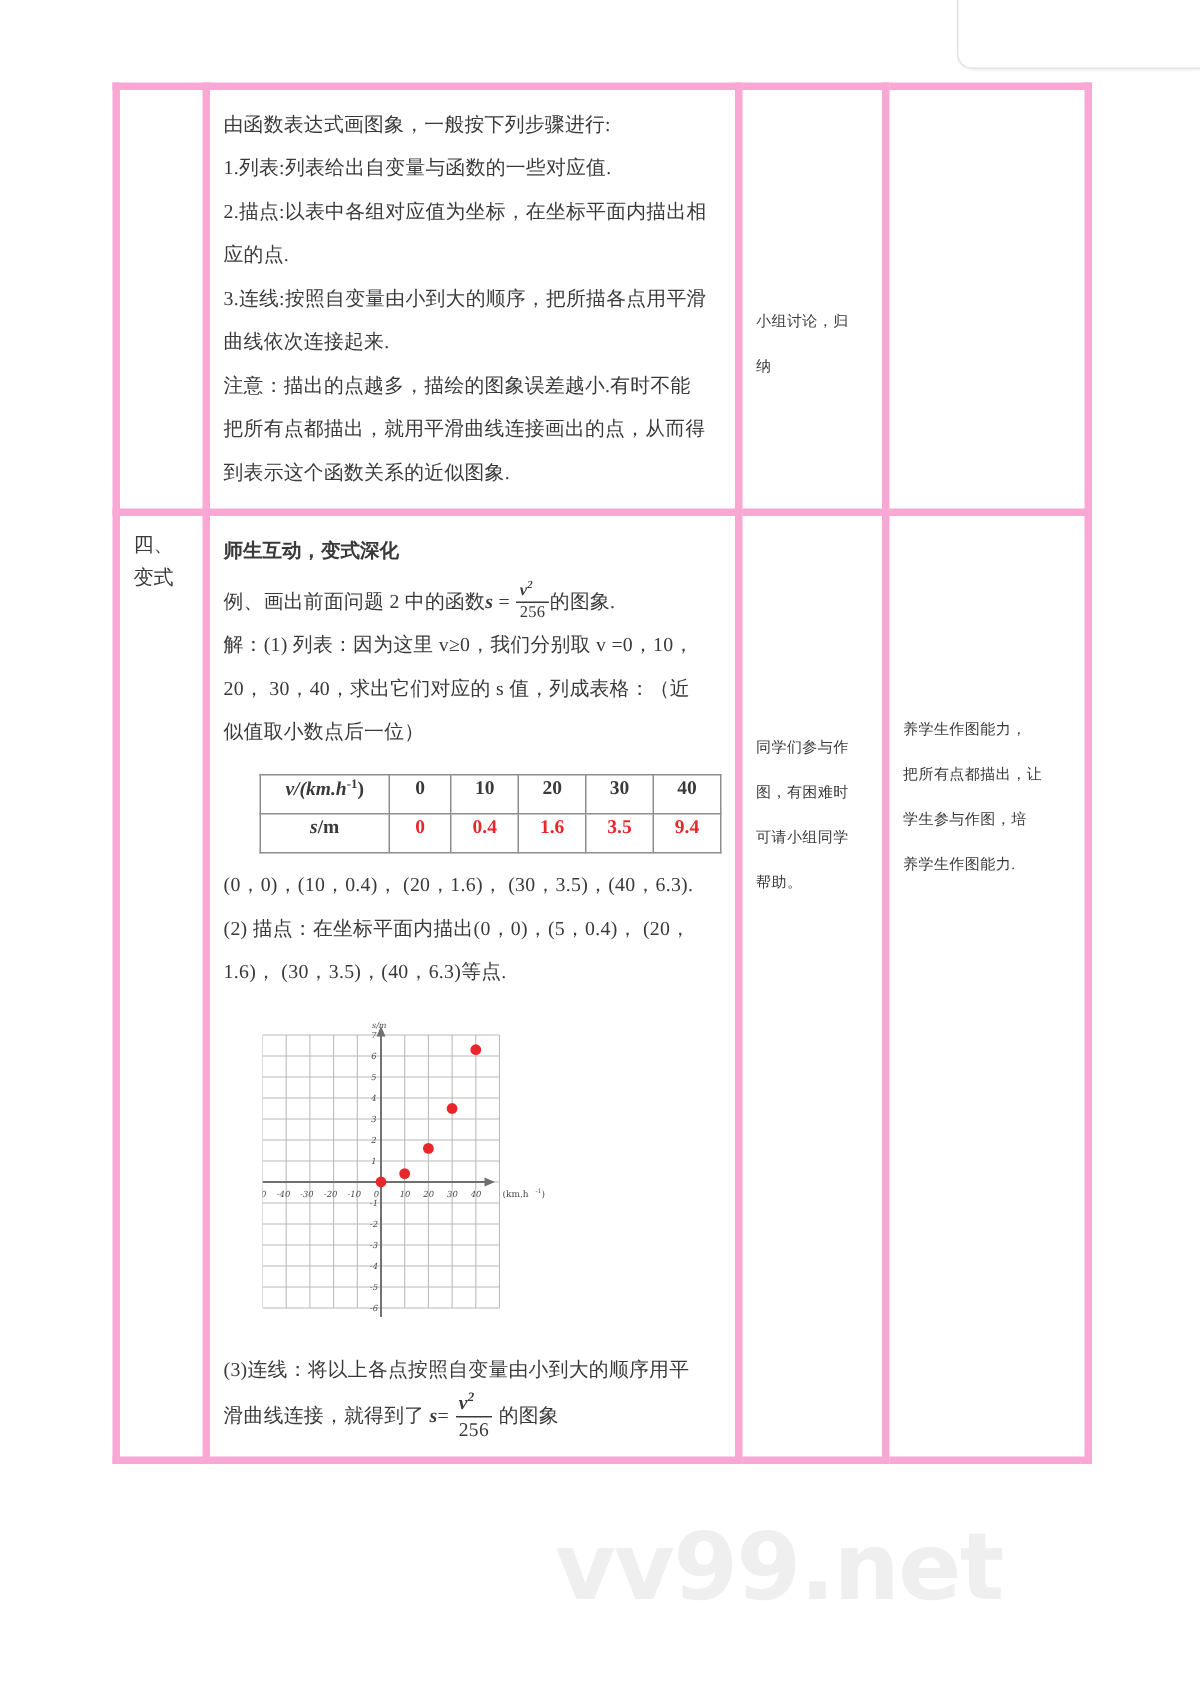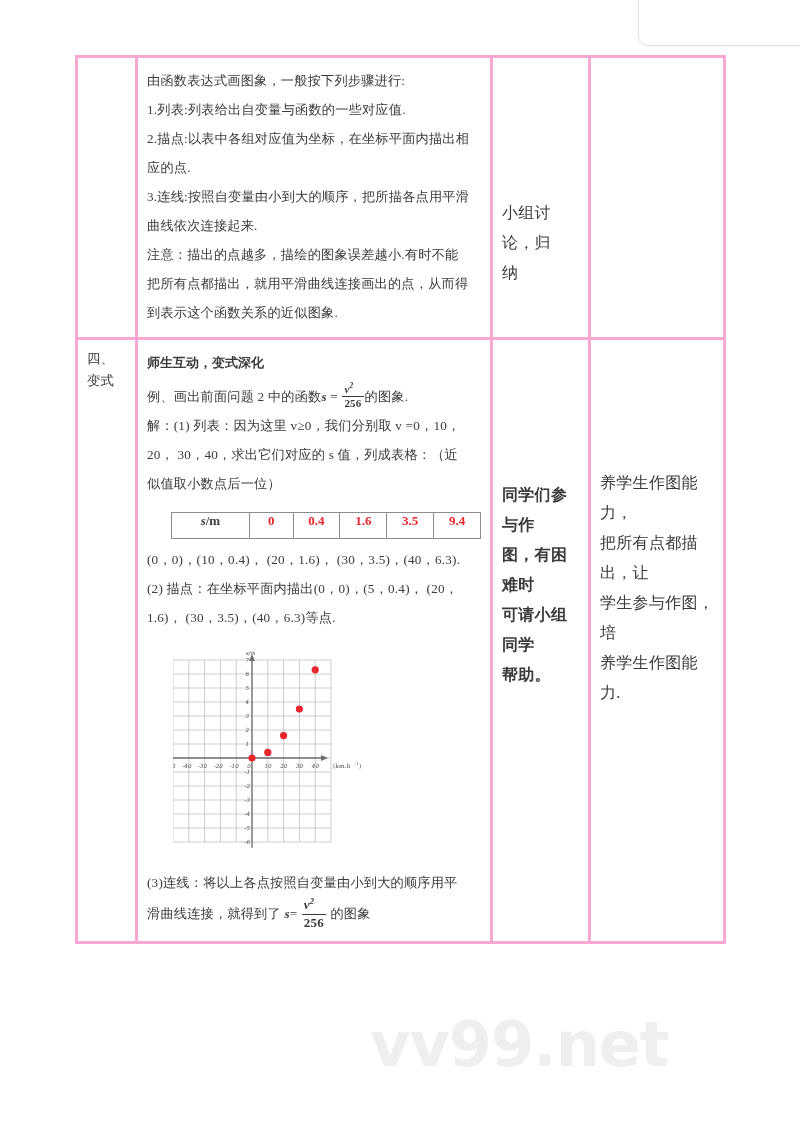--- a/index.html
+++ b/index.html
@@ -46,21 +46,21 @@
   
   .doc-table {
     position: absolute;
     left: 75px;
     top: 55px;
     width: 648px;
     border-collapse: collapse;
     table-layout: fixed;
   }
   .doc-table td {
-    border: 3px solid #f9a8d4;
+    border: 5px solid #f9a8d4;
     vertical-align: top;
     padding: 0;
   }
   .col-a { width: 60px; }
   .col-b { width: 355px; }
   .col-c { width: 98px; }
   .col-d { width: 135px; }
 
   .cell-pad {
     padding: 8px 9px 10px 9px;
@@ -70,21 +70,21 @@
   }
 
   p.line {
     margin: 0 0 0 0;
     font-size: 13.2px;
     line-height: 29px;
     letter-spacing: 0.2px;
   }
   p.line-side {
     margin: 0;
-    font-size: 16px;
+    font-size: 10px;
     line-height: 30px;
     letter-spacing: 0.3px;
   }
   .bold-head {
     font-weight: bold;
     font-size: 13px;
     line-height: 30px;
     margin: 0 0 4px 0;
   }
   .sec-label {
@@ -106,21 +106,21 @@
   .frac .num {
     display: block;
     border-bottom: 1.3px solid #3a3a3a;
     padding: 0 2px 1px 2px;
     font-weight: bold;
     font-style: italic;
   }
   .frac .den {
     display: block;
     padding: 1px 2px 0 2px;
-    font-weight: bold;
+    font-weight: normal;
   }
   .frac-big {
     font-size: 13px;
     vertical-align: -0.7em;
   }
   .frac-big .num { padding-bottom: 2px; }
   .var {
     font-weight: bold;
     font-style: italic;
   }
@@ -219,20 +219,28 @@
               <span class="den">256</span>
             </span><span>的图象.</span>
           </p>
 
           <p class="line">解：(1) 列表：因为这里 v≥0，我们分别取 v =0，10，</p>
           <p class="line">20，  30，40，求出它们对应的 s 值，列成表格：（近</p>
           <p class="line">似值取小数点后一位）</p>
 
           <table class="val-table">
             <tbody>
+              <tr>
+                <td class="val-head-cell"><span class="it">v/(km.h</span><sup>-1</sup><span>)</span></td>
+                <td class="val-cell">0</td>
+                <td class="val-cell">10</td>
+                <td class="val-cell">20</td>
+                <td class="val-cell">30</td>
+                <td class="val-cell">40</td>
+              </tr>
               <tr>
                 <td class="val-head-cell"><span class="it">s</span><span>/m</span></td>
                 <td class="val-cell val-red">0</td>
                 <td class="val-cell val-red">0.4</td>
                 <td class="val-cell val-red">1.6</td>
                 <td class="val-cell val-red">3.5</td>
                 <td class="val-cell val-red">9.4</td>
               </tr>
             </tbody>
           </table>
@@ -331,21 +339,21 @@
             <span class="var">s</span><span>=</span>
             <span class="frac frac-big">
               <span class="num"><span>v</span><sup>2</sup></span>
               <span class="den">256</span>
             </span>
             <span>的图象</span>
           </p>
         </div>
       </td>
       <td>
-        <div class="cell-pad-side" style="padding-top:140px;font-weight:bold;">
+        <div class="cell-pad-side" style="padding-top:140px;">
           <p class="line-side">同学们参与作</p>
           <p class="line-side">图，有困难时</p>
           <p class="line-side">可请小组同学</p>
           <p class="line-side">帮助。</p>
         </div>
       </td>
       <td>
         <div class="cell-pad-side" style="padding-top:128px;">
           <p class="line-side">养学生作图能力，</p>
           <p class="line-side">把所有点都描出，让</p>

